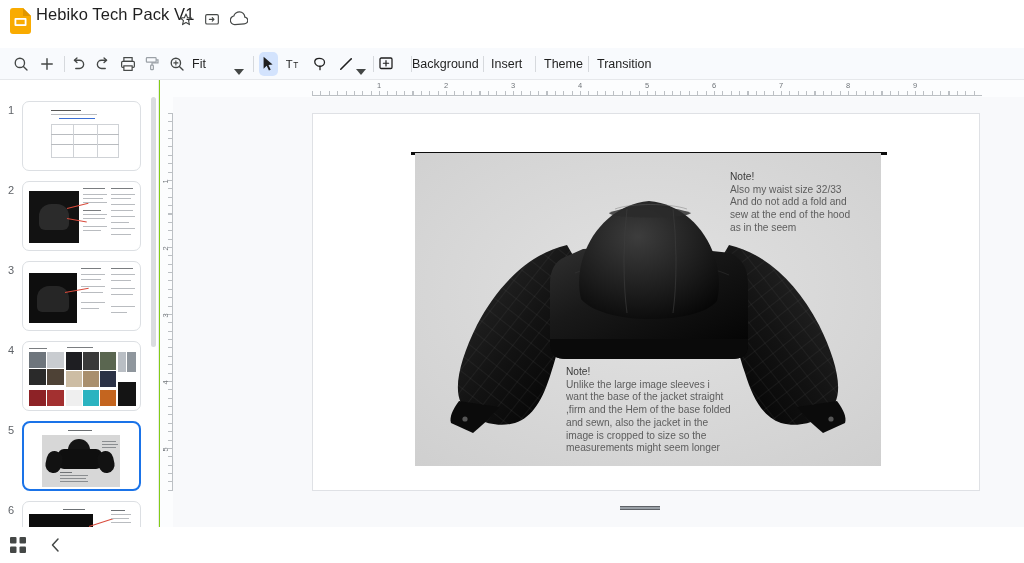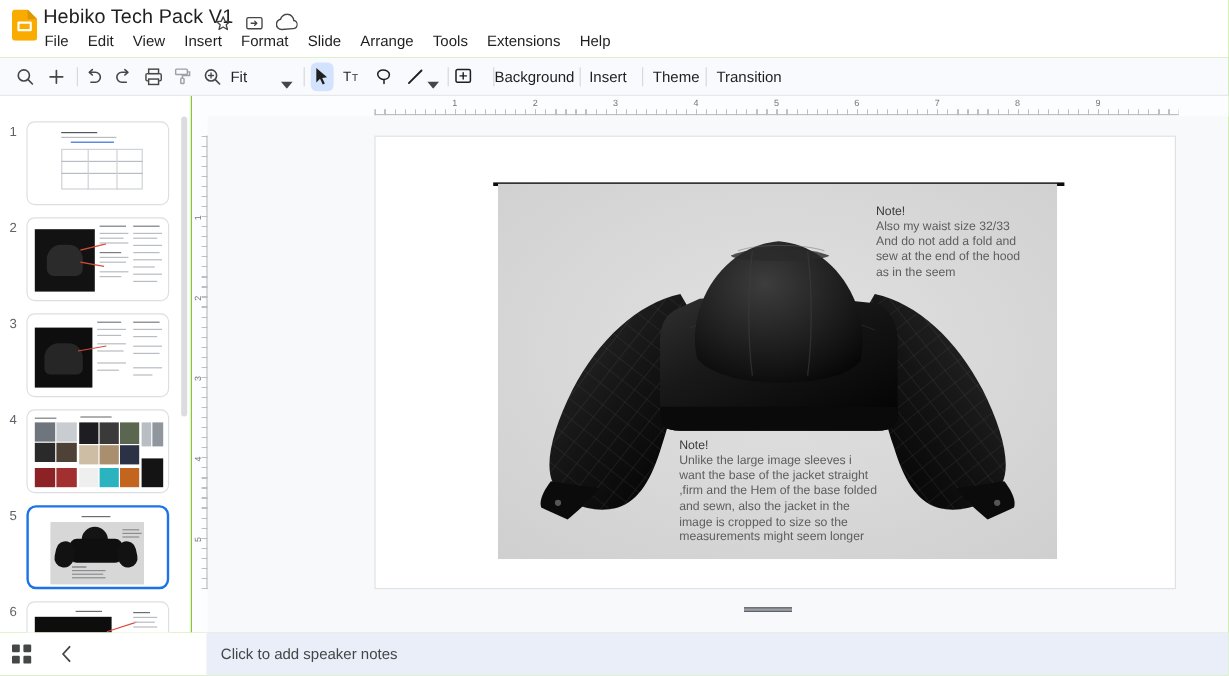--- a/index.html
+++ b/index.html
@@ -97,32 +97,20 @@
           <rect x="2.5" y="5.5" width="19" height="14" rx="2" fill="none" stroke="#444746" stroke-width="1.7"></rect>
           <path d="M8 12.5h7m-2.6-2.6 2.6 2.6-2.6 2.6" fill="none" stroke="#444746" stroke-width="1.7" stroke-linecap="round" stroke-linejoin="round"></path>
         </svg>
     </span>
     <span class="title-icon" style="left:230px;width:18px">
       <svg width="18" height="16" viewBox="0 0 24 20">
           <path d="M6.3 17.5q-2.4 0-4.1-1.7T.5 11.7q0-2.1 1.3-3.7t3.3-2Q5.7 3.4 7.9 2t4.8-1.4q2.9 0 4.9 2t2.2 4.9q1.7.2 2.8 1.5t1.1 3q0 1.9-1.4 3.2t-3.3 1.3z" fill="none" stroke="#444746" stroke-width="1.6"></path>
         </svg>
     </span>
 
-    <div class="menubar">
-      <div class="menu-item">File</div>
-      <div class="menu-item">Edit</div>
-      <div class="menu-item">View</div>
-      <div class="menu-item">Insert</div>
-      <div class="menu-item">Format</div>
-      <div class="menu-item">Slide</div>
-      <div class="menu-item">Arrange</div>
-      <div class="menu-item">Tools</div>
-      <div class="menu-item">Extensions</div>
-      <div class="menu-item">Help</div>
-    </div>
 
     <div class="hdr-right">
       
       
       
       
 
       
     </div>
   </div>
@@ -481,18 +469,15 @@
         <rect x="10.5" y="1" width="6.5" height="6.5" rx="1" fill="#444746"></rect>
         <rect x="1" y="10.5" width="6.5" height="6.5" rx="1" fill="#444746"></rect>
         <rect x="10.5" y="10.5" width="6.5" height="6.5" rx="1" fill="#444746"></rect>
       </svg>
     </span>
     <span class="bottom-ic" style="left:47px">
       <svg width="18" height="18" viewBox="0 0 18 18">
           <path d="M11 3 5.5 9 11 15" fill="none" stroke="#444746" stroke-width="1.5" stroke-linecap="round" stroke-linejoin="round"></path>
         </svg>
     </span>
-    <div class="notes-panel">
-      <div class="notes-text">Click to add speaker notes</div>
-    </div>
   </div>
 
 </div>
 
 </body></html>

